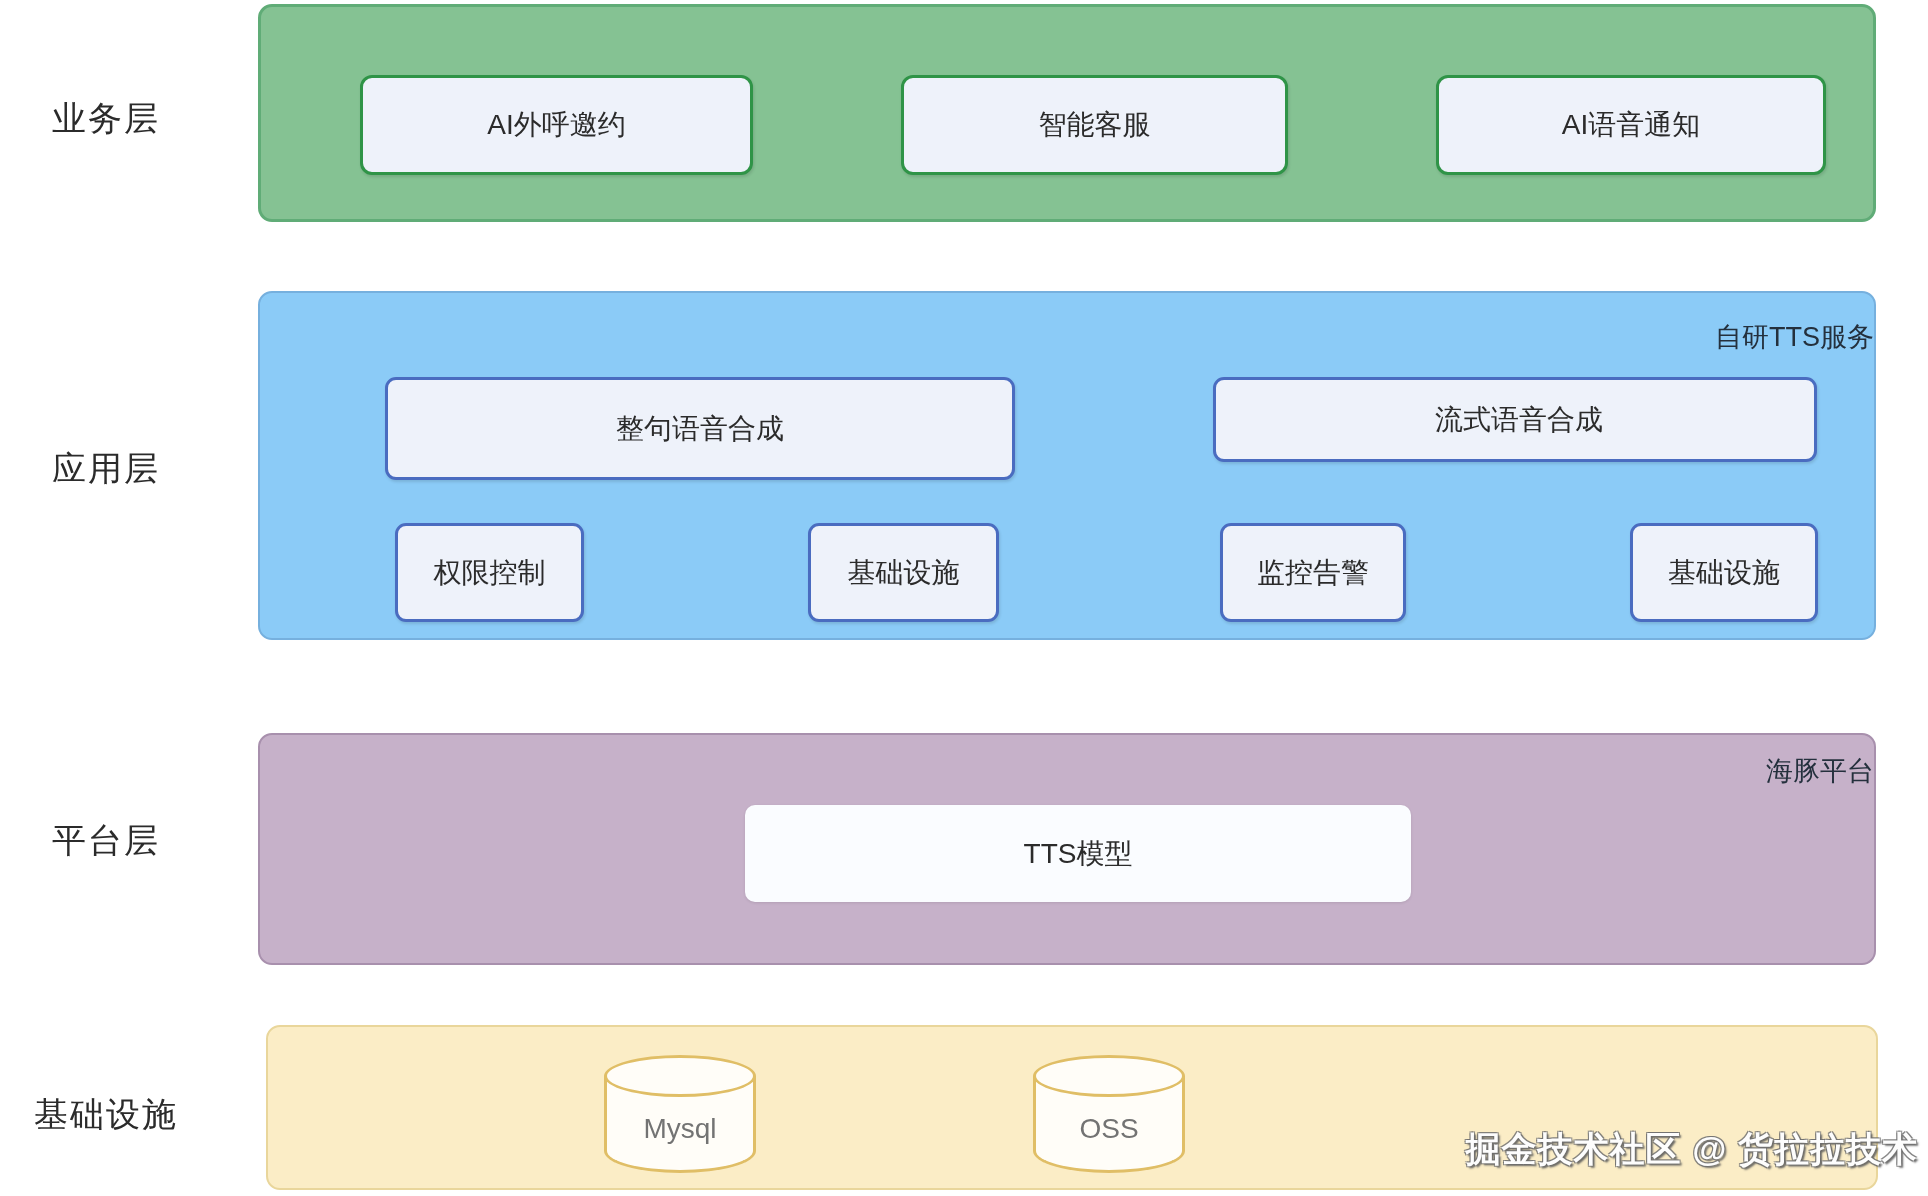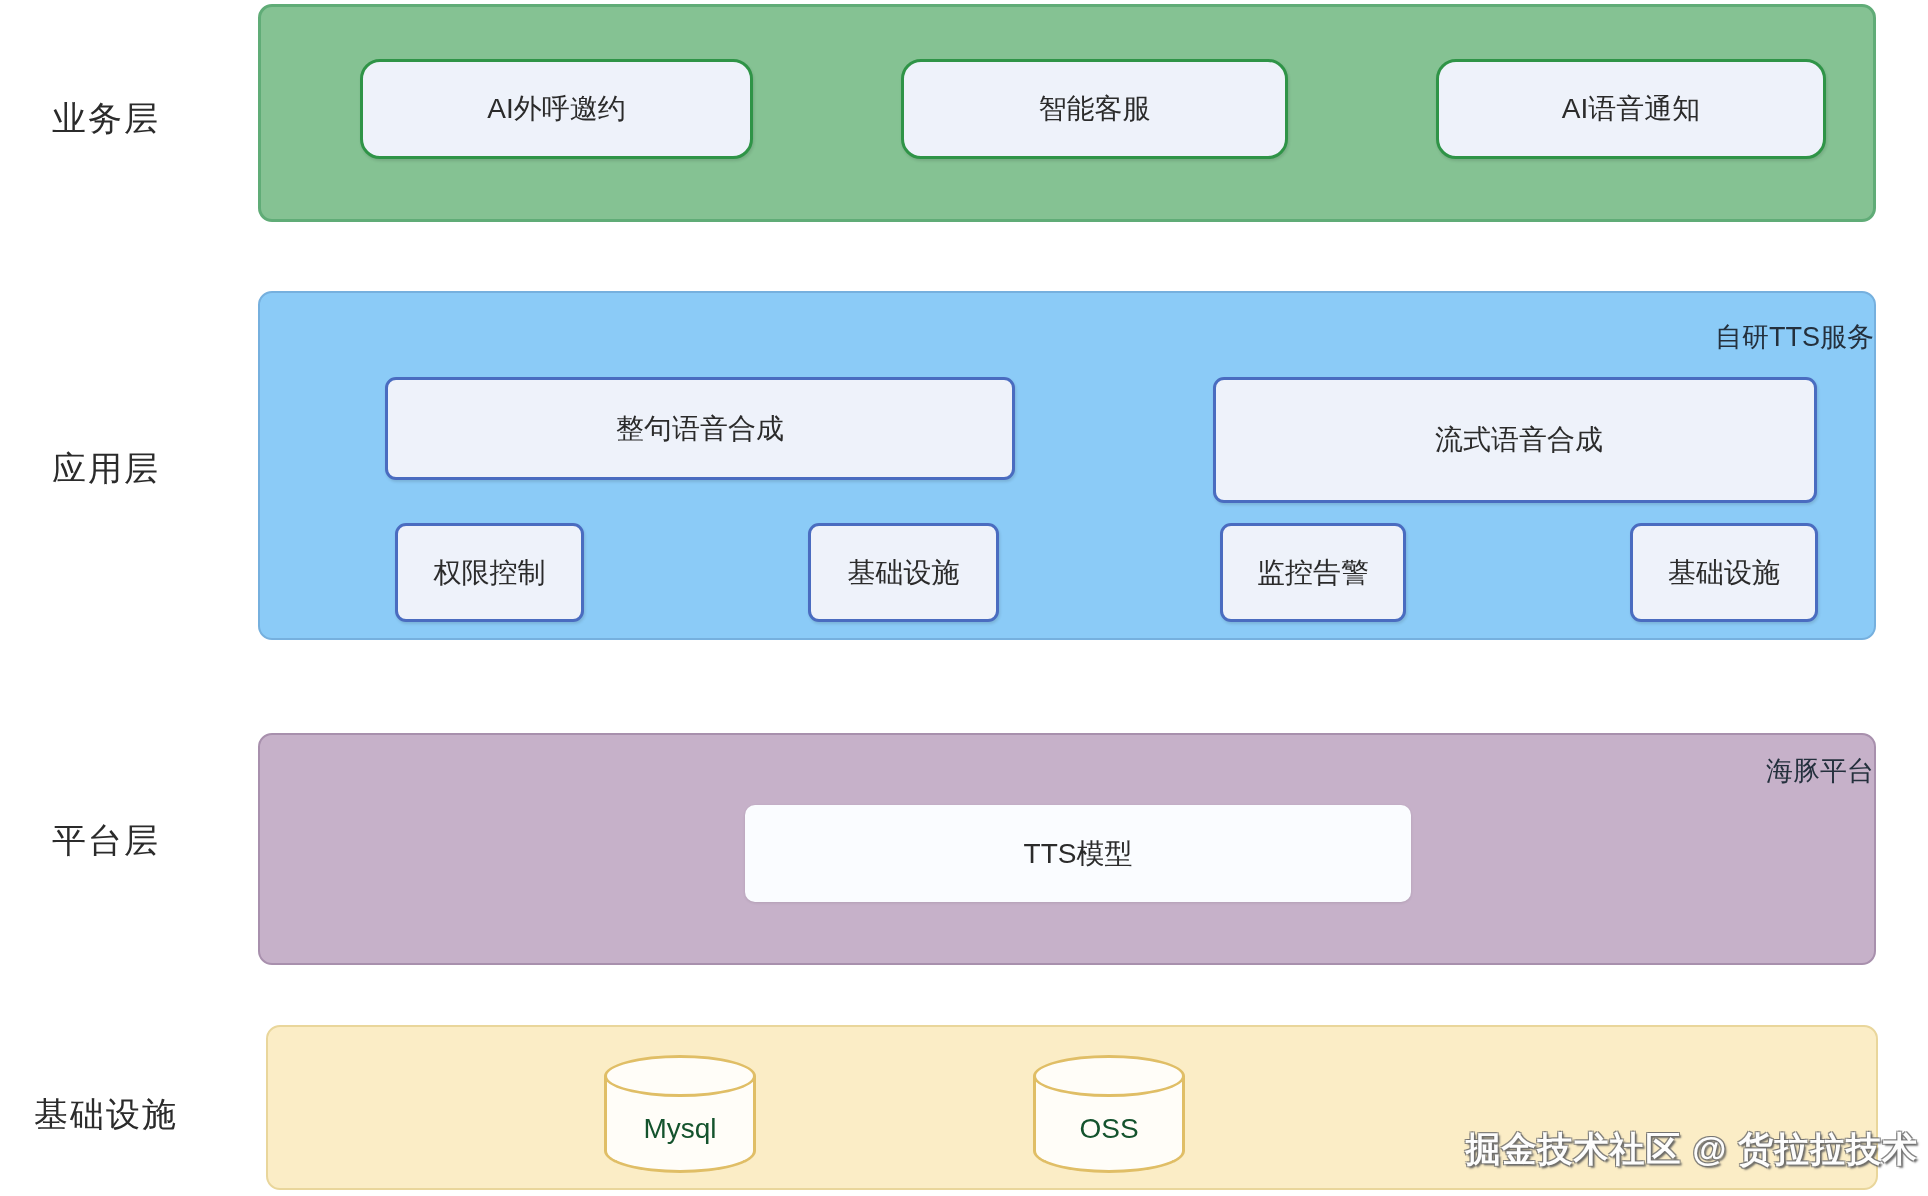--- a/index.html
+++ b/index.html
@@ -33,29 +33,29 @@
   .layer.platform .layer-title{top:18px;}
 
   
   .box{
     position:absolute;display:flex;align-items:center;justify-content:center;
     box-sizing:border-box;font-size:28px;color:var(--text,#2b2b2b);
     background:var(--box-fill,#eef2fa);
     box-shadow:1px 2px 3px rgba(0,0,0,0.12);
   }
   
-  .green-box{border:3px solid var(--business-box-border,#2f9447);border-radius:20px;top:52px;height:100px;}
+  .green-box{border:3px solid var(--business-box-border,#2f9447);border-radius:12px;top:68px;height:100px;}
   .gb-1{left:99px;width:393px;}
   .gb-2{left:640px;width:387px;}
   .gb-3{left:1175px;width:390px;}
 
   
   .blue-box{border:3px solid var(--application-box-border,#4a6cc0);border-radius:11px;margin-left:24px;}
   .big-1{left:101px;top:84px;width:630px;height:103px;}
-  .big-2{left:929px;top:84px;width:604px;height:126px;padding-left:8px;}
+  .big-2{left:929px;top:84px;width:604px;height:85px;padding-left:8px;}
   .small-box{top:230px;height:99px;}
   .sb-1{left:111px;width:189px;}
   .sb-2{left:524px;width:191px;}
   .sb-3{left:936px;width:186px;}
   .sb-4{left:1346px;width:188px;}
 
   
   .platform-box{
     left:485px;top:70px;width:666px;height:97px;
     background:var(--platform-box-fill,#fafcff);border:none;border-radius:10px;
@@ -74,21 +74,21 @@
     border-radius:0 0 76px 76px/0 0 22px 22px;box-sizing:border-box;
   }
   .cyl-top{
     position:absolute;left:0;right:0;top:0;height:42px;
     background:var(--cylinder-fill,#fffdf8);
     border:3px solid var(--cylinder-stroke,#e0be66);
     border-radius:50%;box-sizing:border-box;z-index:2;
   }
   .cyl-label{
     position:absolute;left:0;right:0;top:58px;text-align:center;
-    font-size:28px;color:#14532d;z-index:3;
+    font-size:28px;color:#737373;z-index:3;
   }
 
   
   .watermark{
     position:absolute;right:10px;top:1126px;
     font-size:35px;font-weight:bold;color:#fdfdfd;letter-spacing:1px;
     text-shadow:
       -1px -1px 0 rgba(110,110,110,0.8),
        1px -1px 0 rgba(110,110,110,0.8),
       -1px  1px 0 rgba(110,110,110,0.8),

